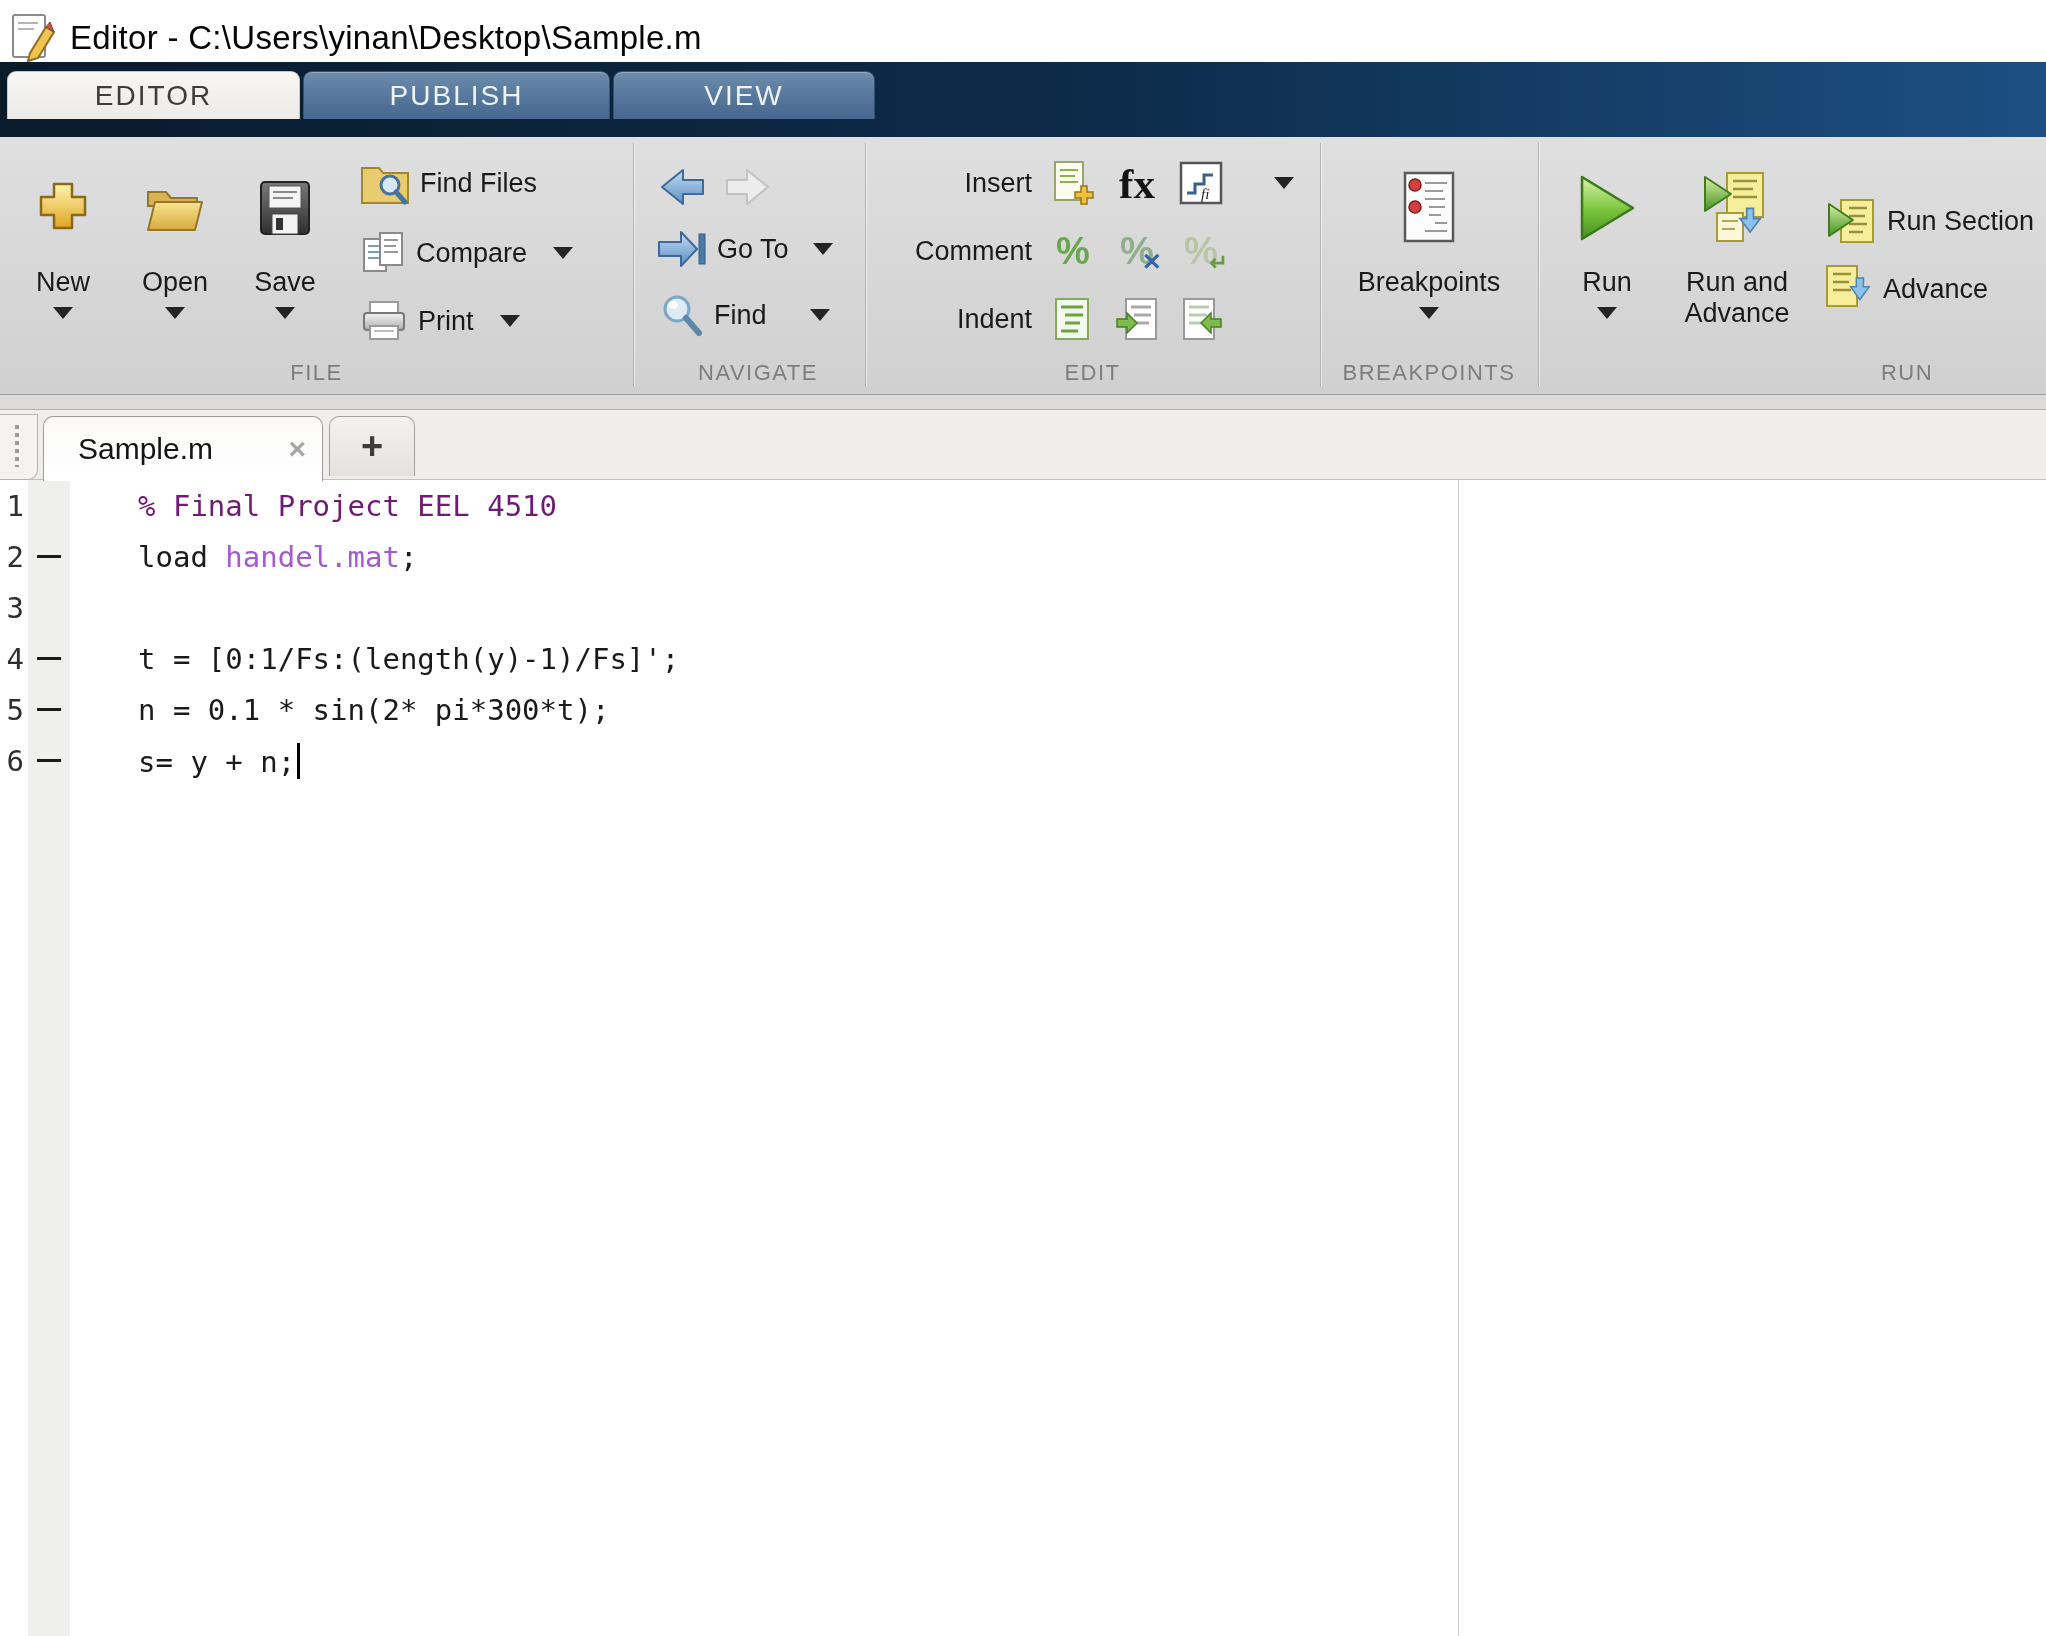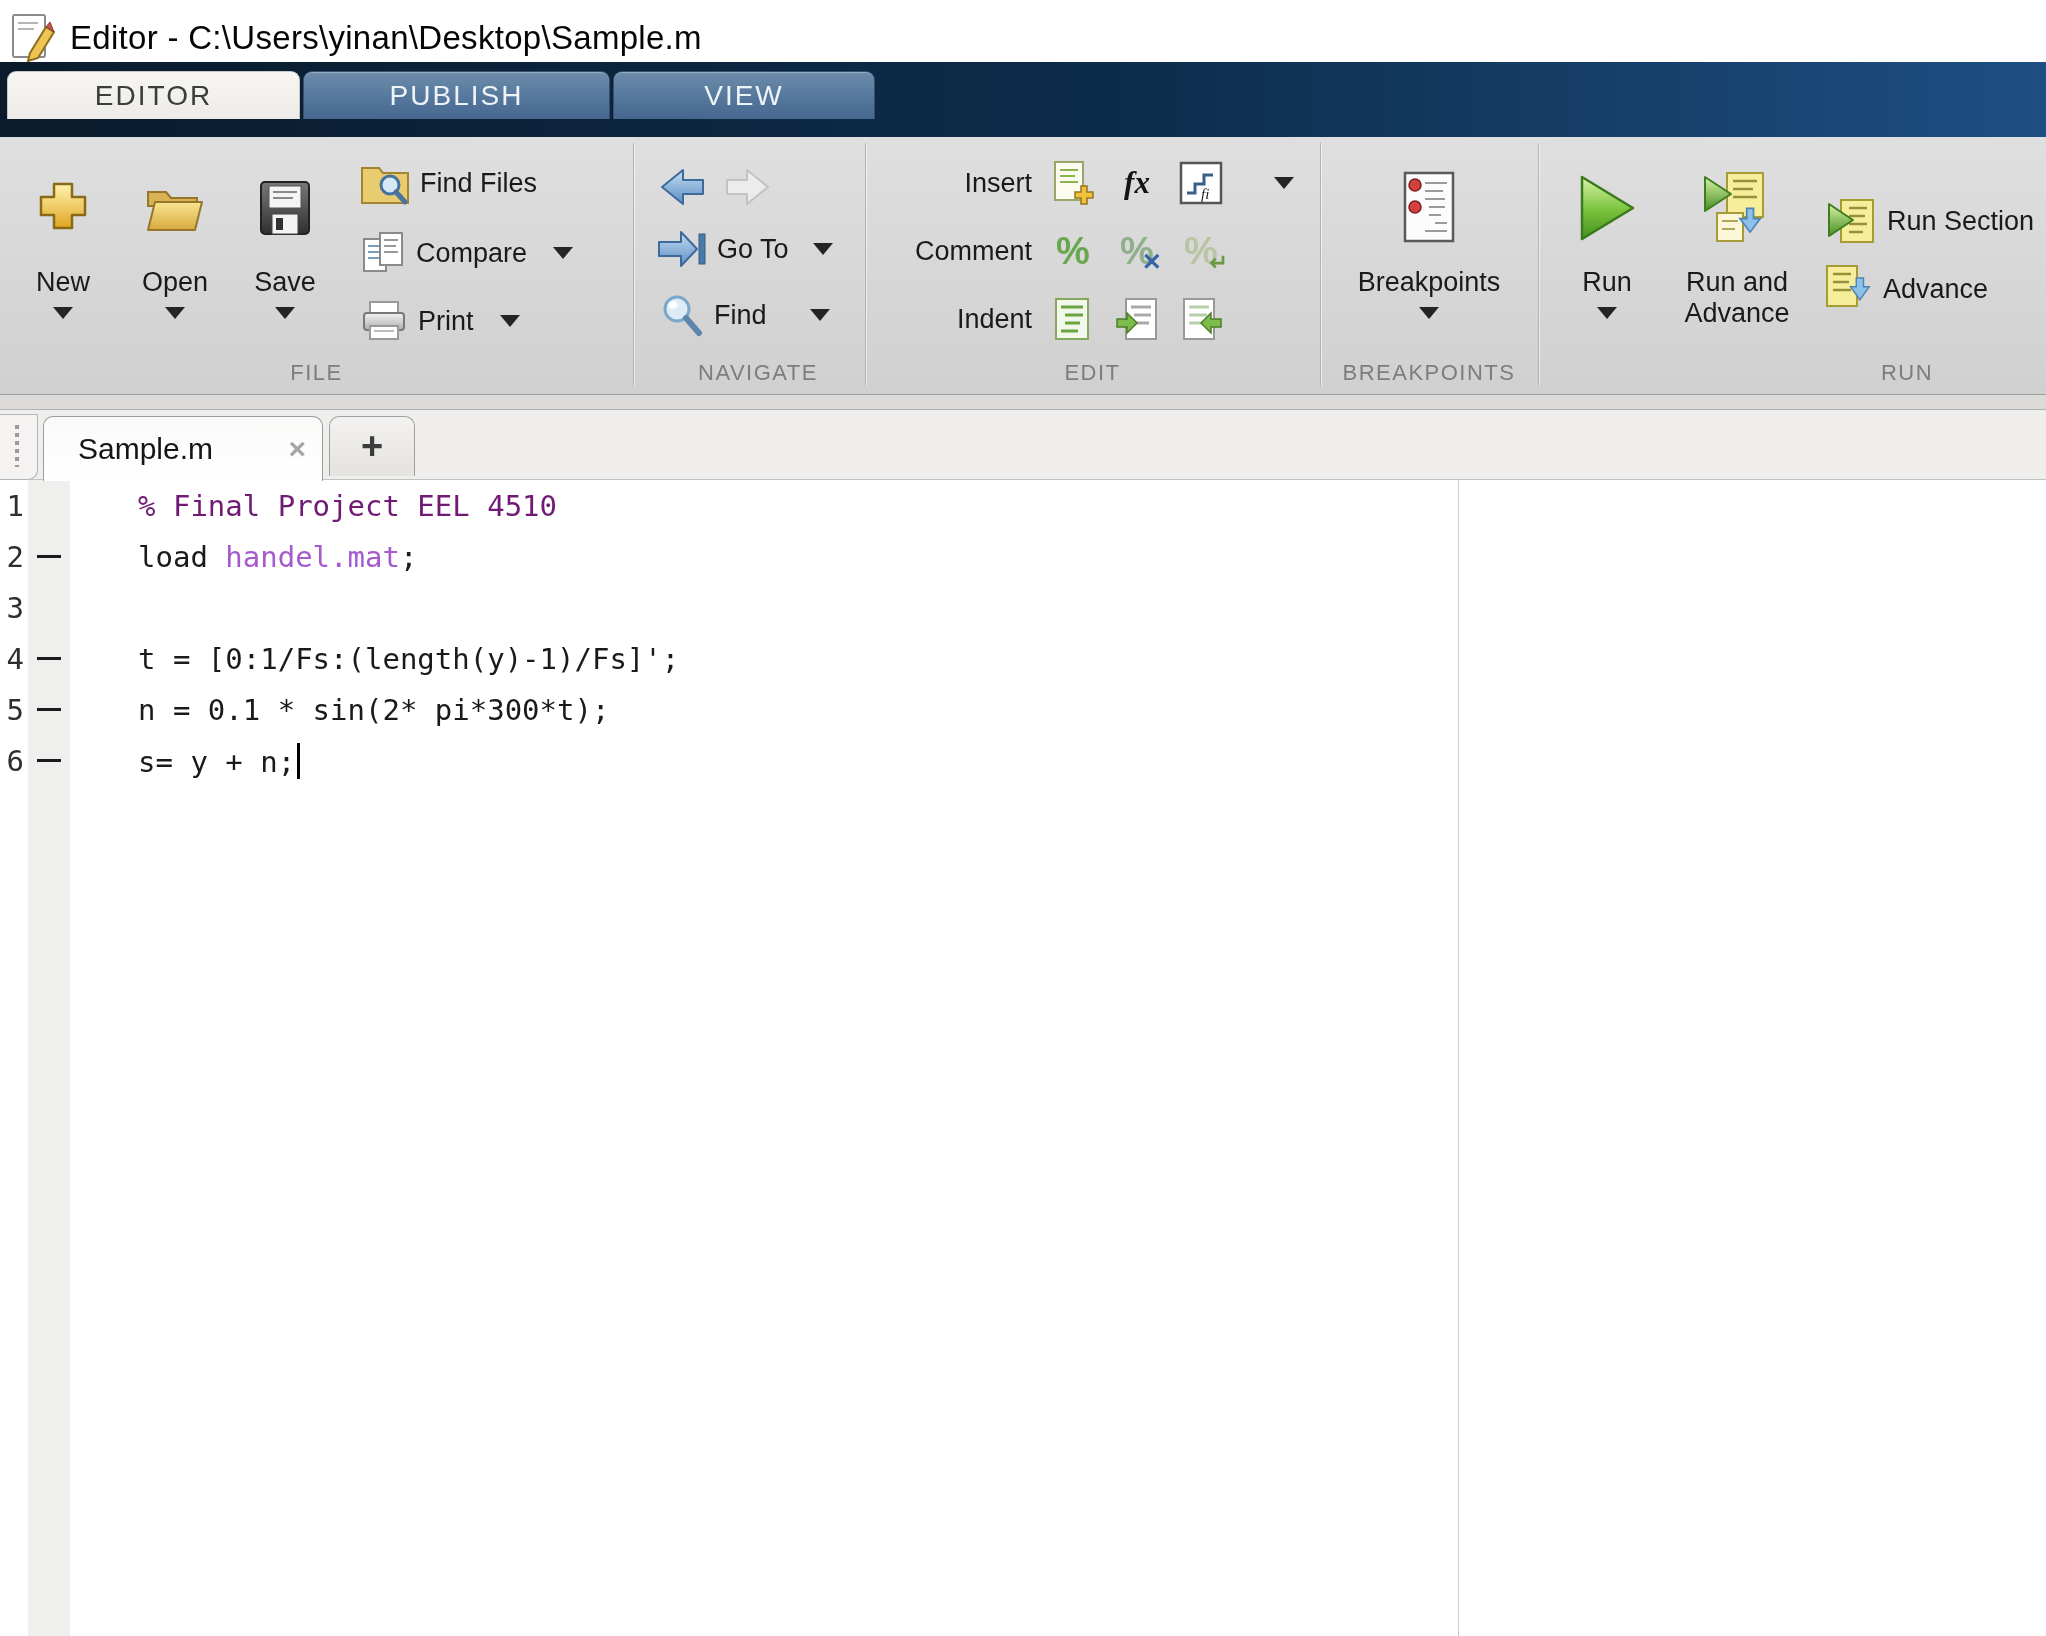--- a/index.html
+++ b/index.html
@@ -46,22 +46,22 @@
     border-right:10px solid transparent; border-top:12px solid #242424; }
 
   .smallrow { position:absolute; height:52px; display:flex; align-items:center; cursor:default; }
   .smallrow .slabel { font-size:27px; color:#1a1a1a; margin-left:10px; white-space:nowrap; }
   .gap26 { display:inline-block; width:26px; }
 
   .editrow { position:absolute; left:865px; height:52px; display:flex; align-items:center; }
   .editrow .rowlabel { width:167px; text-align:right; font-size:27px; color:#1a1a1a; }
   .iconbtn { width:46px; height:48px; margin-left:18px; display:flex;
     align-items:center; justify-content:center; cursor:default; }
-  .glyph-fx { font-family:"Liberation Serif", serif; font-style:italic; font-weight:bold;
-    font-size:31px; color:#141414; }
+  .glyph-fx { font-family:"Liberation Serif", serif; font-weight:bold;
+    font-size:43px; color:#141414; }
   .pct { font-size:38px; font-weight:bold; line-height:1; position:relative; }
   .pct-x { position:absolute; right:-8px; bottom:-4px; font-size:24px; font-weight:bold; color:#3763a8; }
   .pct-wrap { position:absolute; right:-10px; bottom:-4px; font-size:22px; font-weight:bold; color:#6a9a43; }
 
   
   .doctabbar { position:absolute; left:0; top:395px; width:100%; height:85px;
     background:#efeeec; border-bottom:1px solid #c2c2c2; }
   .doctabbar .upperband { position:absolute; left:0; top:0; width:100%; height:15px;
     background:#dcdbd9; border-bottom:1px solid #b2b2b2; }
   .tabgrip { position:absolute; left:0; top:19px; width:38px; height:66px;

